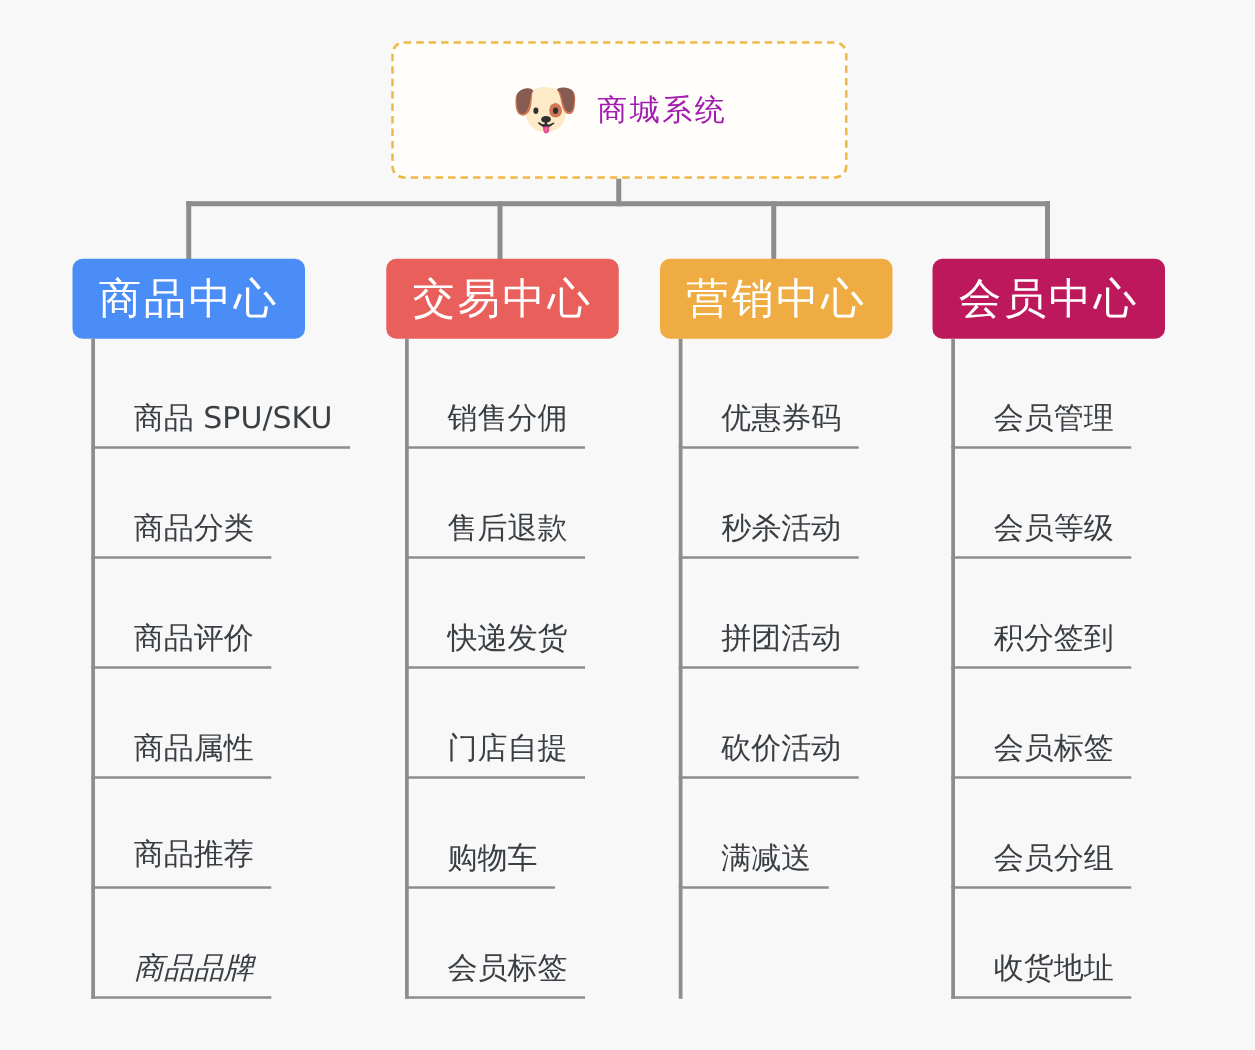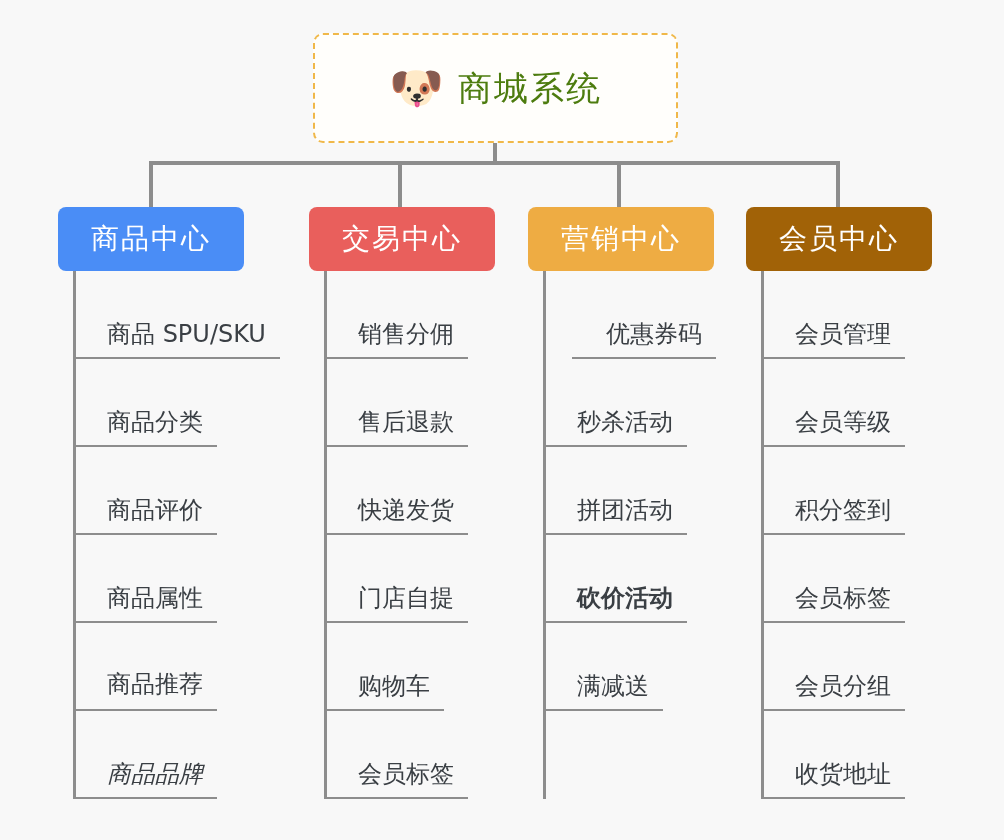--- a/index.html
+++ b/index.html
@@ -34,22 +34,22 @@
     align-items: center;
     justify-content: center;
     gap: 14px;
   }
   .root-emoji {
     font-size: 44px;
     line-height: 1;
     display: block;
   }
   .root-title {
-    font-size: 34px;
-    color: #4d7c0f;
+    font-size: 24px;
+    color: #a21caf;
     letter-spacing: 2px;
     line-height: 1;
     white-space: nowrap;
   }
 
   
   .trunk-vert {
     position: absolute;
     left: 493px;
     top: 143px;
@@ -79,21 +79,21 @@
     top: 207px;
   }
 
   .cat-box {
     height: 64px;
     border-radius: 8px;
     display: flex;
     align-items: center;
     justify-content: center;
     color: #ffffff;
-    font-size: 28px;
+    font-size: 34px;
     letter-spacing: 2px;
     line-height: 1;
   }
 
   
   .leaf-stack {
     position: relative;
     margin-left: 15px;
     padding-left: 0;
   }
@@ -185,39 +185,39 @@
           <span class="leaf-label" style="border-bottom-color: rgb(141, 141, 141);">会员标签</span>
         </div>
     </div>
   </div>
 
   <div class="column" style="left:528px; width:186px;">
     <div class="cat-box" style="background: rgb(238, 172, 67);">营销中心</div>
     <div class="leaf-stack">
       <div class="leaf-spine" style="background: rgb(141, 141, 141); height: 528px;"></div>
       <div class="leaf-row">
-          <span class="leaf-label" style="border-bottom-color: rgb(141, 141, 141); margin-left: 29px;">优惠券码</span>
+          <span class="leaf-label" style="border-bottom-color: rgb(141, 141, 141);">优惠券码</span>
         </div>
       <div class="leaf-row">
           <span class="leaf-label" style="border-bottom-color: rgb(141, 141, 141);">秒杀活动</span>
         </div>
       <div class="leaf-row">
           <span class="leaf-label" style="border-bottom-color: rgb(141, 141, 141);">拼团活动</span>
         </div>
       <div class="leaf-row">
-          <span class="leaf-label" style="border-bottom-color: rgb(141, 141, 141); font-weight: bold;">砍价活动</span>
+          <span class="leaf-label" style="border-bottom-color: rgb(141, 141, 141);">砍价活动</span>
         </div>
       <div class="leaf-row">
           <span class="leaf-label" style="border-bottom-color: rgb(141, 141, 141);">满减送</span>
         </div>
     </div>
   </div>
 
   <div class="column" style="left:746px; width:186px;">
-    <div class="cat-box" style="background: #a16207;">会员中心</div>
+    <div class="cat-box" style="background: #be185d;">会员中心</div>
     <div class="leaf-stack">
       <div class="leaf-spine" style="background: rgb(141, 141, 141); height: 528px;"></div>
       <div class="leaf-row">
           <span class="leaf-label" style="border-bottom-color: rgb(141, 141, 141);">会员管理</span>
         </div>
       <div class="leaf-row">
           <span class="leaf-label" style="border-bottom-color: rgb(141, 141, 141);">会员等级</span>
         </div>
       <div class="leaf-row">
           <span class="leaf-label" style="border-bottom-color: rgb(141, 141, 141);">积分签到</span>

